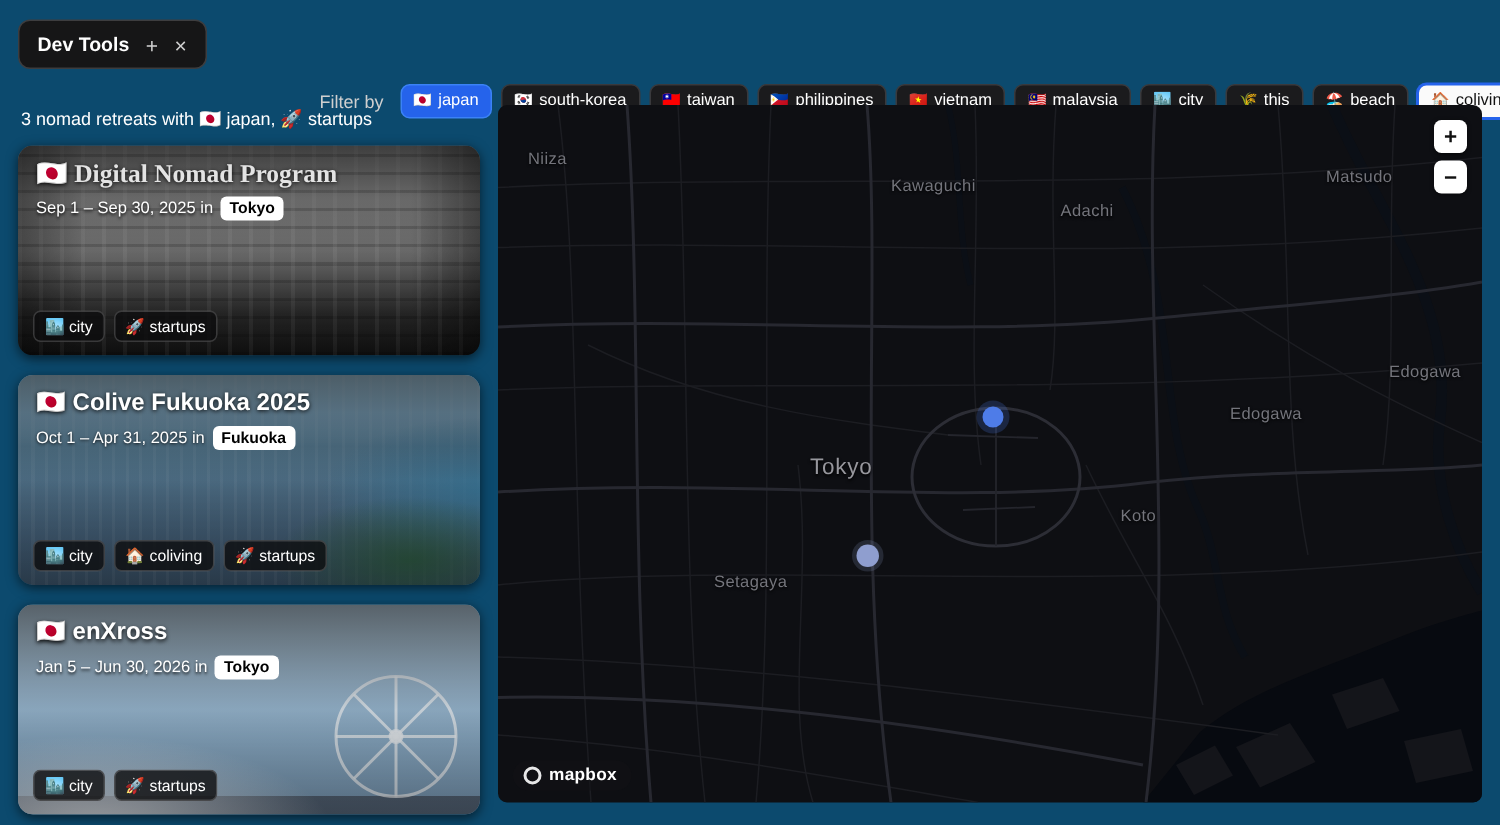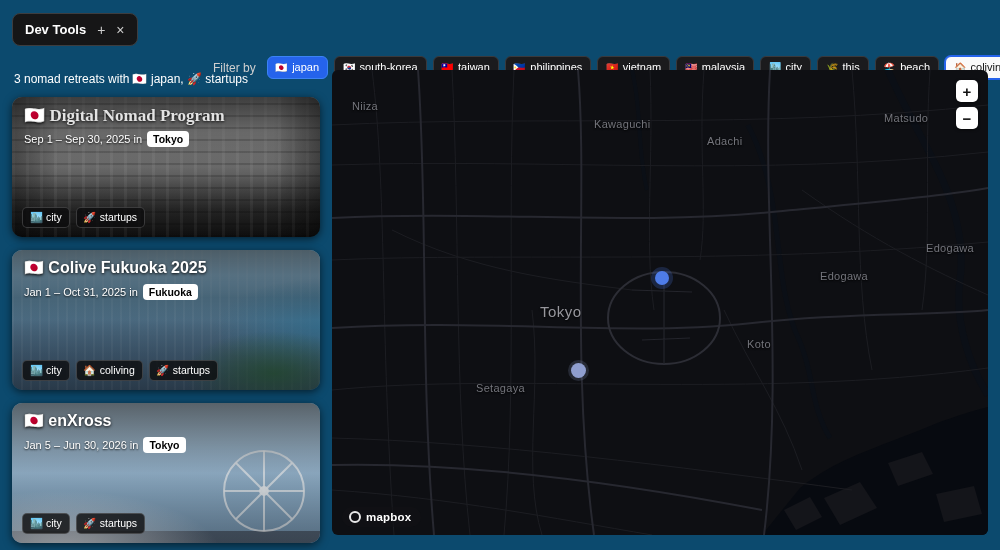--- a/index.html
+++ b/index.html
@@ -145,21 +145,21 @@
         <span class="tag">🏙️ city</span>
         <span class="tag">🚀 startups</span>
       </div>
     </article>
 
     <article class="card card2">
       <div class="photo photo2"></div>
       <div class="shade"></div>
       <h3 class="card-title">🇯🇵 Colive Fukuoka 2025</h3>
       <div class="card-dates">
-        <span>Jan 1 – Oct 31, 2025 in</span>
+        <span>Oct 1 – Apr 31, 2025 in</span>
         <span class="loc">Fukuoka</span>
       </div>
       <div class="tags">
         <span class="tag">🏙️ city</span>
         <span class="tag">🏠 coliving</span>
         <span class="tag">🚀 startups</span>
       </div>
     </article>
 
     <article class="card card3">

